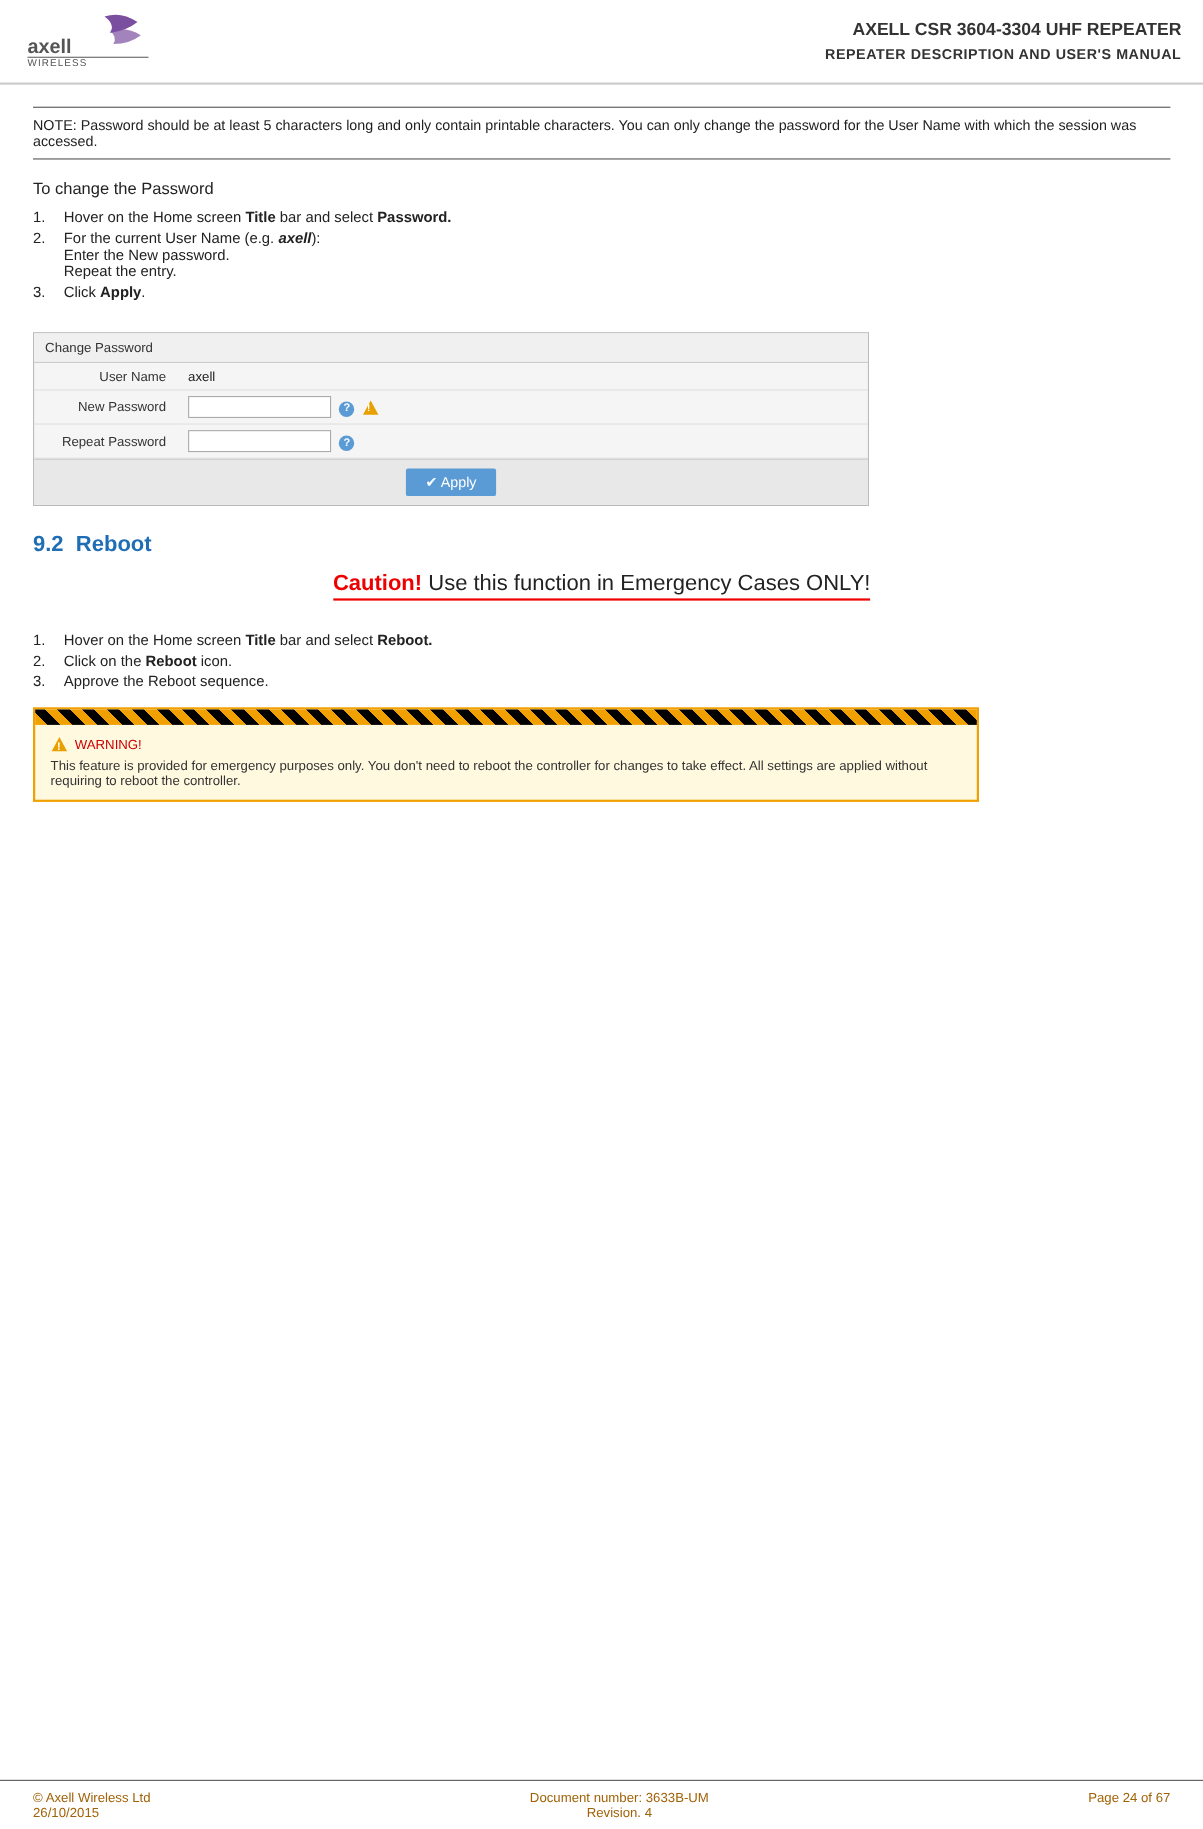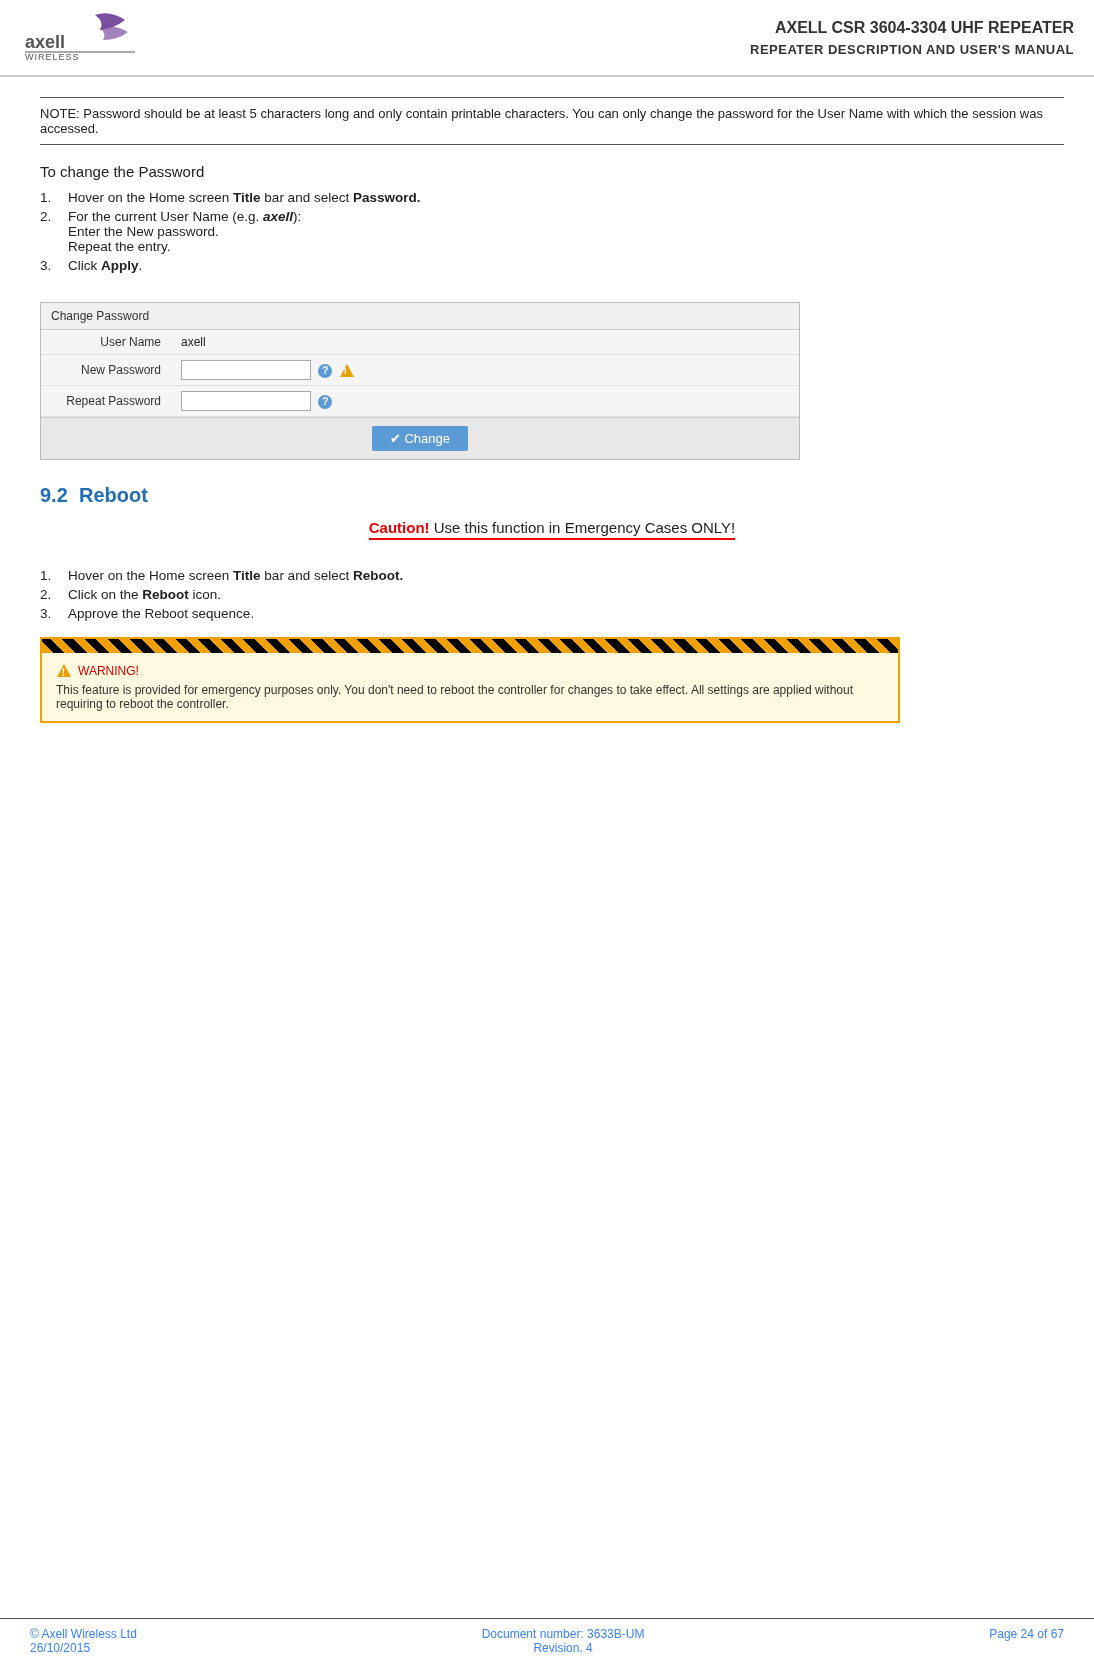--- a/index.html
+++ b/index.html
@@ -41,21 +41,21 @@
     }
     .header-title .sub-title {
       font-size: 13px;
       font-weight: bold;
       color: #333;
       letter-spacing: 0.5px;
     }
 
     
     .content {
-      padding: 20px 30px 20px 40px;
+      padding: 20px 30px 20px 30px;
     }
 
     
     .note-box {
       border-top: 1.5px solid #555;
       border-bottom: 1.5px solid #555;
       padding: 8px 0;
       margin-bottom: 18px;
       font-size: 13px;
       color: #222;
@@ -192,21 +192,21 @@
       font-weight: bold;
       color: #1f6db5;
       margin: 20px 0 12px 0;
     }
 
     
     .caution-box {
       display: inline-block;
       border-bottom: 2px solid #e00;
       margin-bottom: 14px;
-      font-size: 15px;
+      font-size: 20px;
       padding-bottom: 2px;
     }
     .caution-label {
       color: #e00;
       font-weight: bold;
     }
 
     
     .warning-panel {
       border: 2px solid #f0a000;
@@ -291,21 +291,21 @@
     .footer {
       position: absolute;
       bottom: 0;
       left: 0;
       right: 0;
       border-top: 1.5px solid #555;
       display: flex;
       justify-content: space-between;
       padding: 8px 30px;
       font-size: 12px;
-      color: #3b82f6;
+      color: #a16207;
     }
     .footer-center {
       text-align: center;
     }
 
     
     b { font-weight: bold; }
     i { font-style: italic; }
   </style>
 </head>
@@ -384,21 +384,21 @@
       <tr>
         <td class="label-cell">Repeat Password</td>
         <td class="value-cell">
           <input type="password" class="panel-input" style="">
           <span class="icon-question">?</span>
         </td>
       </tr>
     </tbody>
       </table>
     <div class="panel-footer">
-      <button class="apply-btn">✔ Change</button>
+      <button class="apply-btn">✔ Apply</button>
     </div>
   </div>
 
   <div class="section-9-2-title">
     <span>9.2</span>&nbsp;&nbsp;<span>Reboot</span>
   </div>
 
   <div style="margin-bottom:14px; text-align:center;">
     <span class="caution-box">
       <span class="caution-label">Caution!</span><span> Use this function in Emergency Cases ONLY!</span>

